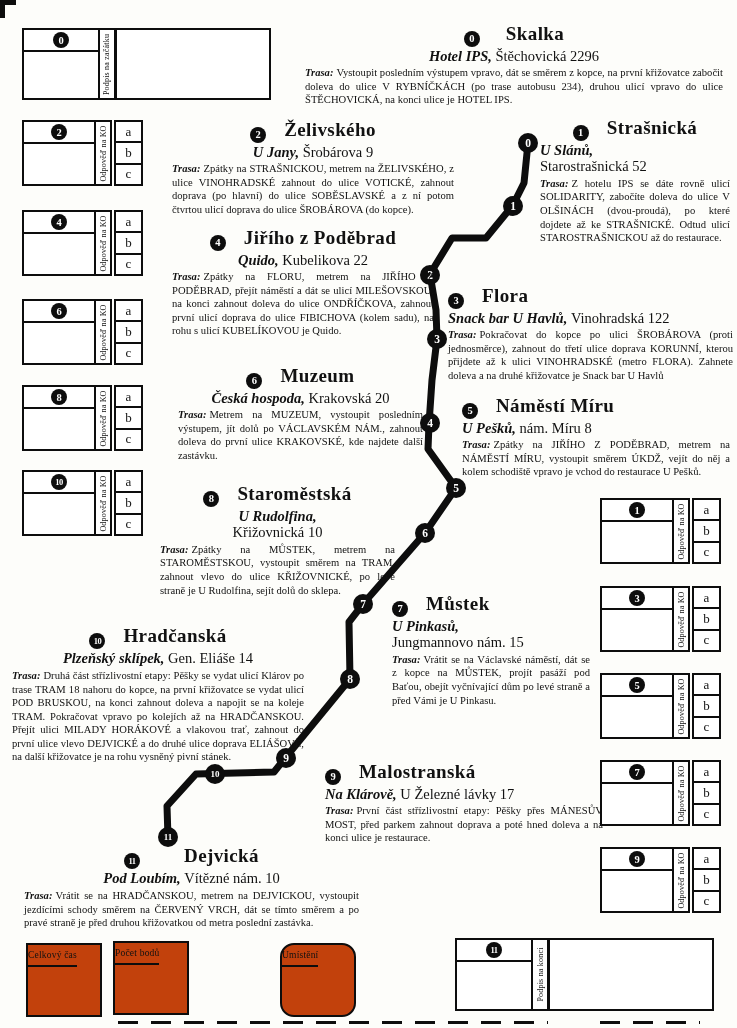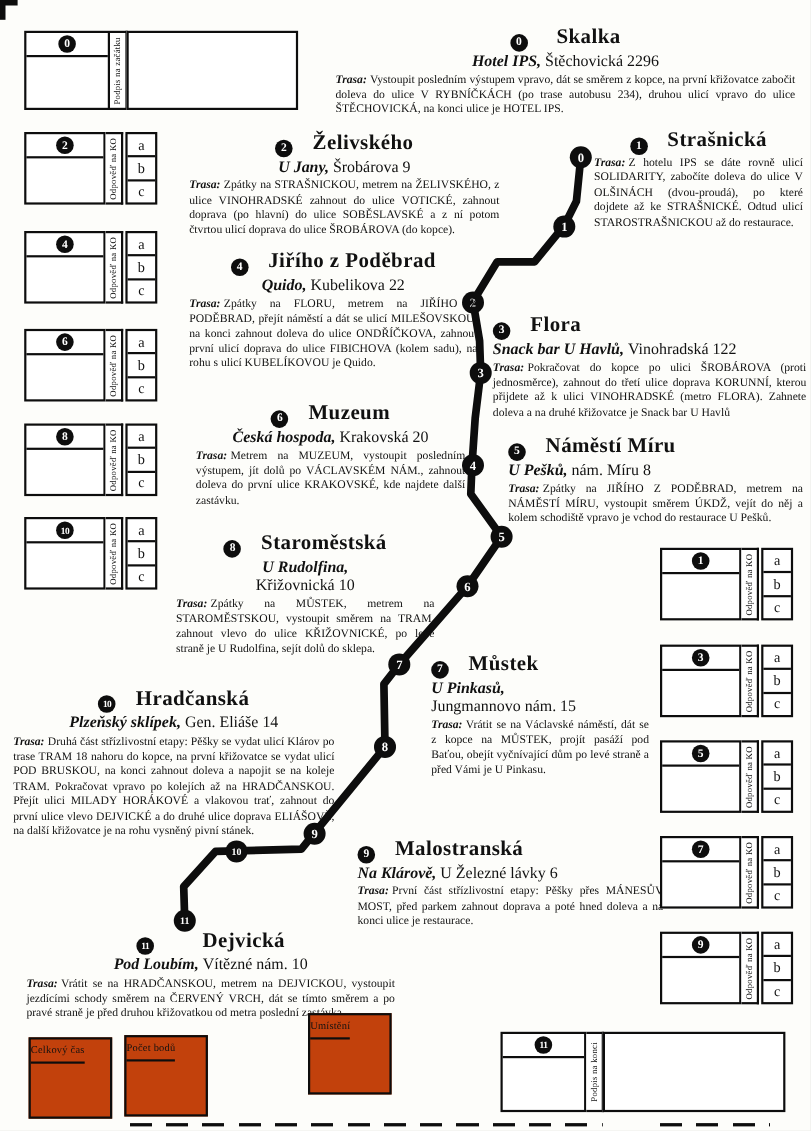--- a/index.html
+++ b/index.html
@@ -95,20 +95,21 @@
     </svg>
 
   <section class="station s0 ta-c" style="left:305px;top:24px;width:418px;">
     <h2 class="st-head"><span class="circ">0</span><span class="st-name">Skalka</span></h2>
     <p class="st-sub"><span class="venue">Hotel IPS</span><span class="addr">Štěchovická 2296</span></p>
     <p class="st-trasa"><span class="tl">Trasa:</span><span>Vystoupit posledním výstupem vpravo, dát se směrem z kopce, na první křižovatce zabočit doleva do ulice V RYBNÍČKÁCH (po trase autobusu 234), druhou ulicí vpravo do ulice ŠTĚCHOVICKÁ, na konci ulice je HOTEL IPS.</span></p>
   </section>
 
   <section class="station s1" style="left:540px;top:118px;width:190px;">
     <h2 class="st-head ta-c"><span class="circ">1</span><span class="st-name">Strašnická</span></h2>
+    <p class="st-sub sub2"><span class="venue">U Slánů</span><span class="addr">Starostrašnická 52</span></p>
     <p class="st-trasa"><span class="tl">Trasa:</span><span>Z hotelu IPS se dáte rovně ulicí SOLIDARITY, zabočíte doleva do ulice V OLŠINÁCH (dvou-proudá), po které dojdete až ke STRAŠNICKÉ. Odtud ulicí STAROSTRAŠNICKOU až do restaurace.</span></p>
   </section>
 
   <section class="station s2" style="left:172px;top:120px;width:282px;">
     <h2 class="st-head ta-c"><span class="circ">2</span><span class="st-name">Želivského</span></h2>
     <p class="st-sub ta-c"><span class="venue">U Jany</span><span class="addr">Šrobárova 9</span></p>
     <p class="st-trasa"><span class="tl">Trasa:</span><span>Zpátky na STRAŠNICKOU, metrem na ŽELIVSKÉHO, z ulice VINOHRADSKÉ zahnout do ulice VOTICKÉ, zahnout doprava (po hlavní) do ulice SOBĚSLAVSKÉ a z ní potom čtvrtou ulicí doprava do ulice ŠROBÁROVA (do kopce).</span></p>
   </section>
 
   <section class="station s4" style="left:172px;top:228px;width:262px;">
@@ -148,21 +149,21 @@
   </section>
 
   <section class="station s10" style="left:12px;top:626px;width:292px;">
     <h2 class="st-head ta-c"><span class="circ circ-sm">10</span><span class="st-name">Hradčanská</span></h2>
     <p class="st-sub ta-c"><span class="venue">Plzeňský sklípek</span><span class="addr">Gen. Eliáše 14</span></p>
     <p class="st-trasa"><span class="tl">Trasa:</span><span>Druhá část střízlivostní etapy: Pěšky se vydat ulicí Klárov po trase TRAM 18 nahoru do kopce, na první křižovatce se vydat ulicí POD BRUSKOU, na konci zahnout doleva a napojit se na koleje TRAM. Pokračovat vpravo po kolejích až na HRADČANSKOU. Přejít ulici MILADY HORÁKOVÉ a vlakovou trať, zahnout do první ulice vlevo DEJVICKÉ a do druhé ulice doprava ELIÁŠOVĚ, na další křižovatce je na rohu vysněný pivní stánek.</span></p>
   </section>
 
   <section class="station s9" style="left:325px;top:740px;width:278px;margin-top:22px;">
     <h2 class="st-head"><span class="circ">9</span><span class="st-name">Malostranská</span></h2>
-    <p class="st-sub"><span class="venue">Na Klárově</span><span class="addr">U Železné lávky 6</span></p>
+    <p class="st-sub"><span class="venue">Na Klárově</span><span class="addr">U Železné lávky 17</span></p>
     <p class="st-trasa"><span class="tl">Trasa:</span><span>První část střízlivostní etapy: Pěšky přes MÁNESŮV MOST, před parkem zahnout doprava a poté hned doleva a na konci ulice je restaurace.</span></p>
   </section>
 
   <section class="station s11" style="left:24px;top:846px;width:335px;">
     <h2 class="st-head ta-c"><span class="circ circ-sm">11</span><span class="st-name">Dejvická</span></h2>
     <p class="st-sub ta-c"><span class="venue">Pod Loubím</span><span class="addr">Vítězné nám. 10</span></p>
     <p class="st-trasa"><span class="tl">Trasa:</span><span>Vrátit se na HRADČANSKOU, metrem na DEJVICKOU, vystoupit jezdícími schody směrem na ČERVENÝ VRCH, dát se tímto směrem a po pravé straně je před druhou křižovatkou od metra poslední zastávka.</span></p>
   </section>
 
   <div class="sigbox top" style="left:22px;top:28px;">
@@ -349,21 +350,21 @@
   </div>
 
   <div class="fbox" style="left:26px;top:943px;">
     <div class="fbox-head">Celkový čas</div>
     <div class="fbox-body"></div>
   </div>
   <div class="fbox" style="left:113px;top:941px;">
     <div class="fbox-head">Počet bodů</div>
     <div class="fbox-body"></div>
   </div>
-  <div class="fbox" style="left:280px;top:921px;">
+  <div class="fbox" style="left:280px;top:943px;border-radius:14px;">
     <div class="fbox-head">Umístění</div>
     <div class="fbox-body"></div>
   </div>
 
   <div class="sigbox bottom" style="left:455px;top:938px;">
     <div class="abox-main">
       <div class="abox-numrow">
           <span class="circ circ-sm">11</span>
         </div>
       <div class="abox-blank"></div>

